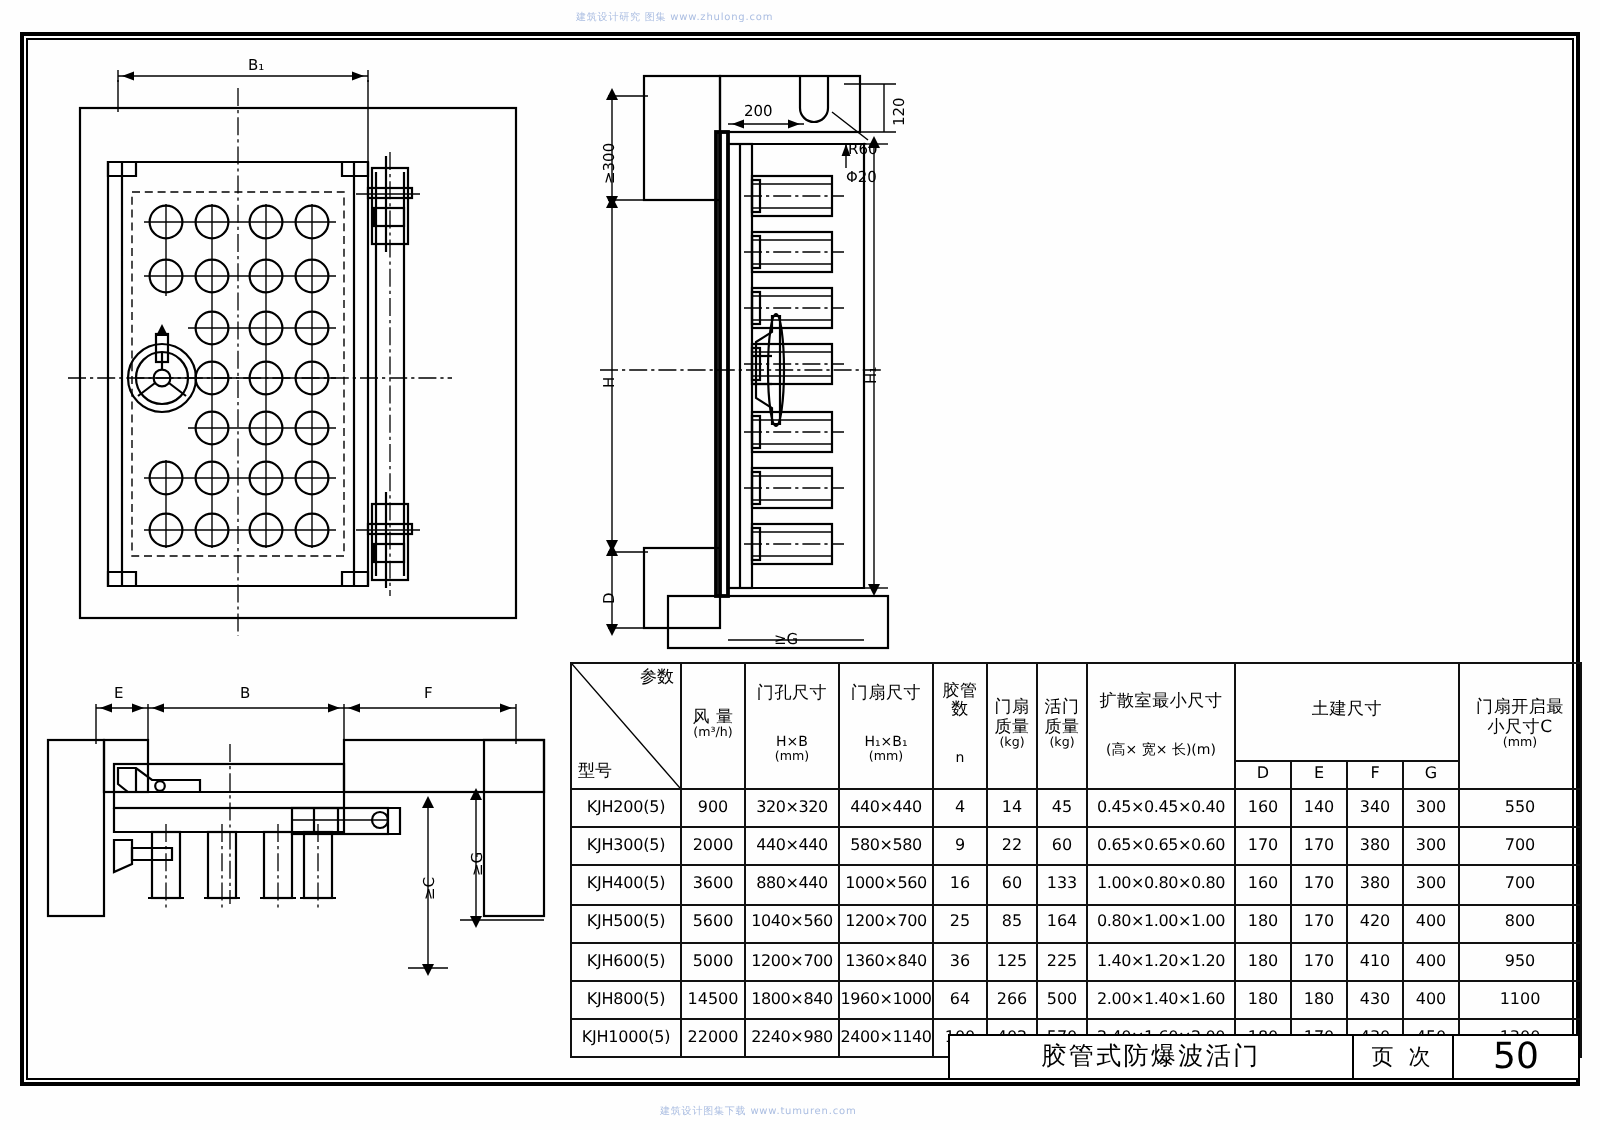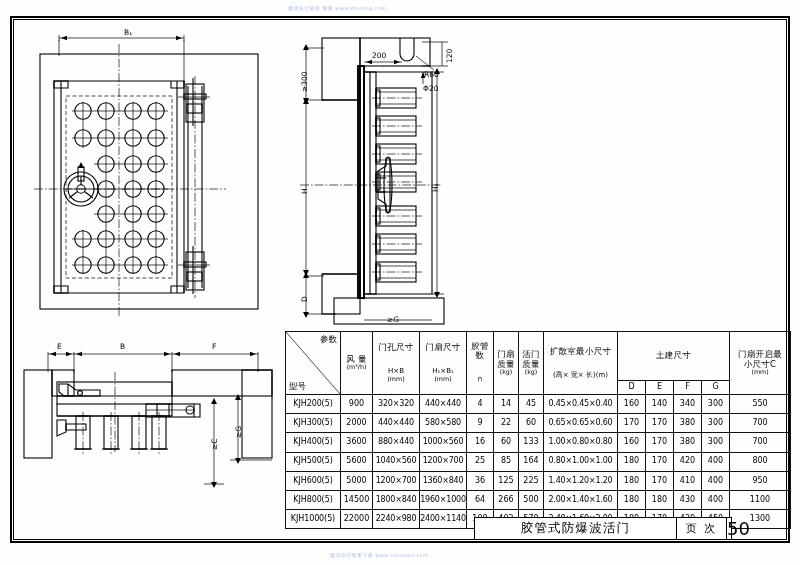--- a/index.html
+++ b/index.html
@@ -112,21 +112,21 @@
   .corner .p-model {
     position: absolute; left: 3px; bottom: 3px; font-size: 8.5px; margin-top: 20px;
   }
   .cell-model { font-size: 8px; letter-spacing: -.1px; }
   .cell-tight { font-size: 7.6px; letter-spacing: -.2px; }
 
   
   #titleblock {
     position: absolute;
     left: 474px; top: 517px;
-    width: 258px; height: 23px;
+    width: 316px; height: 23px;
     border: 1px solid #000;
     box-sizing: border-box;
     display: flex;
     background: #fff;
   }
   #titleblock .tb-cell {
     display: flex; align-items: center; justify-content: center;
     height: 100%;
     box-sizing: border-box;
   }

